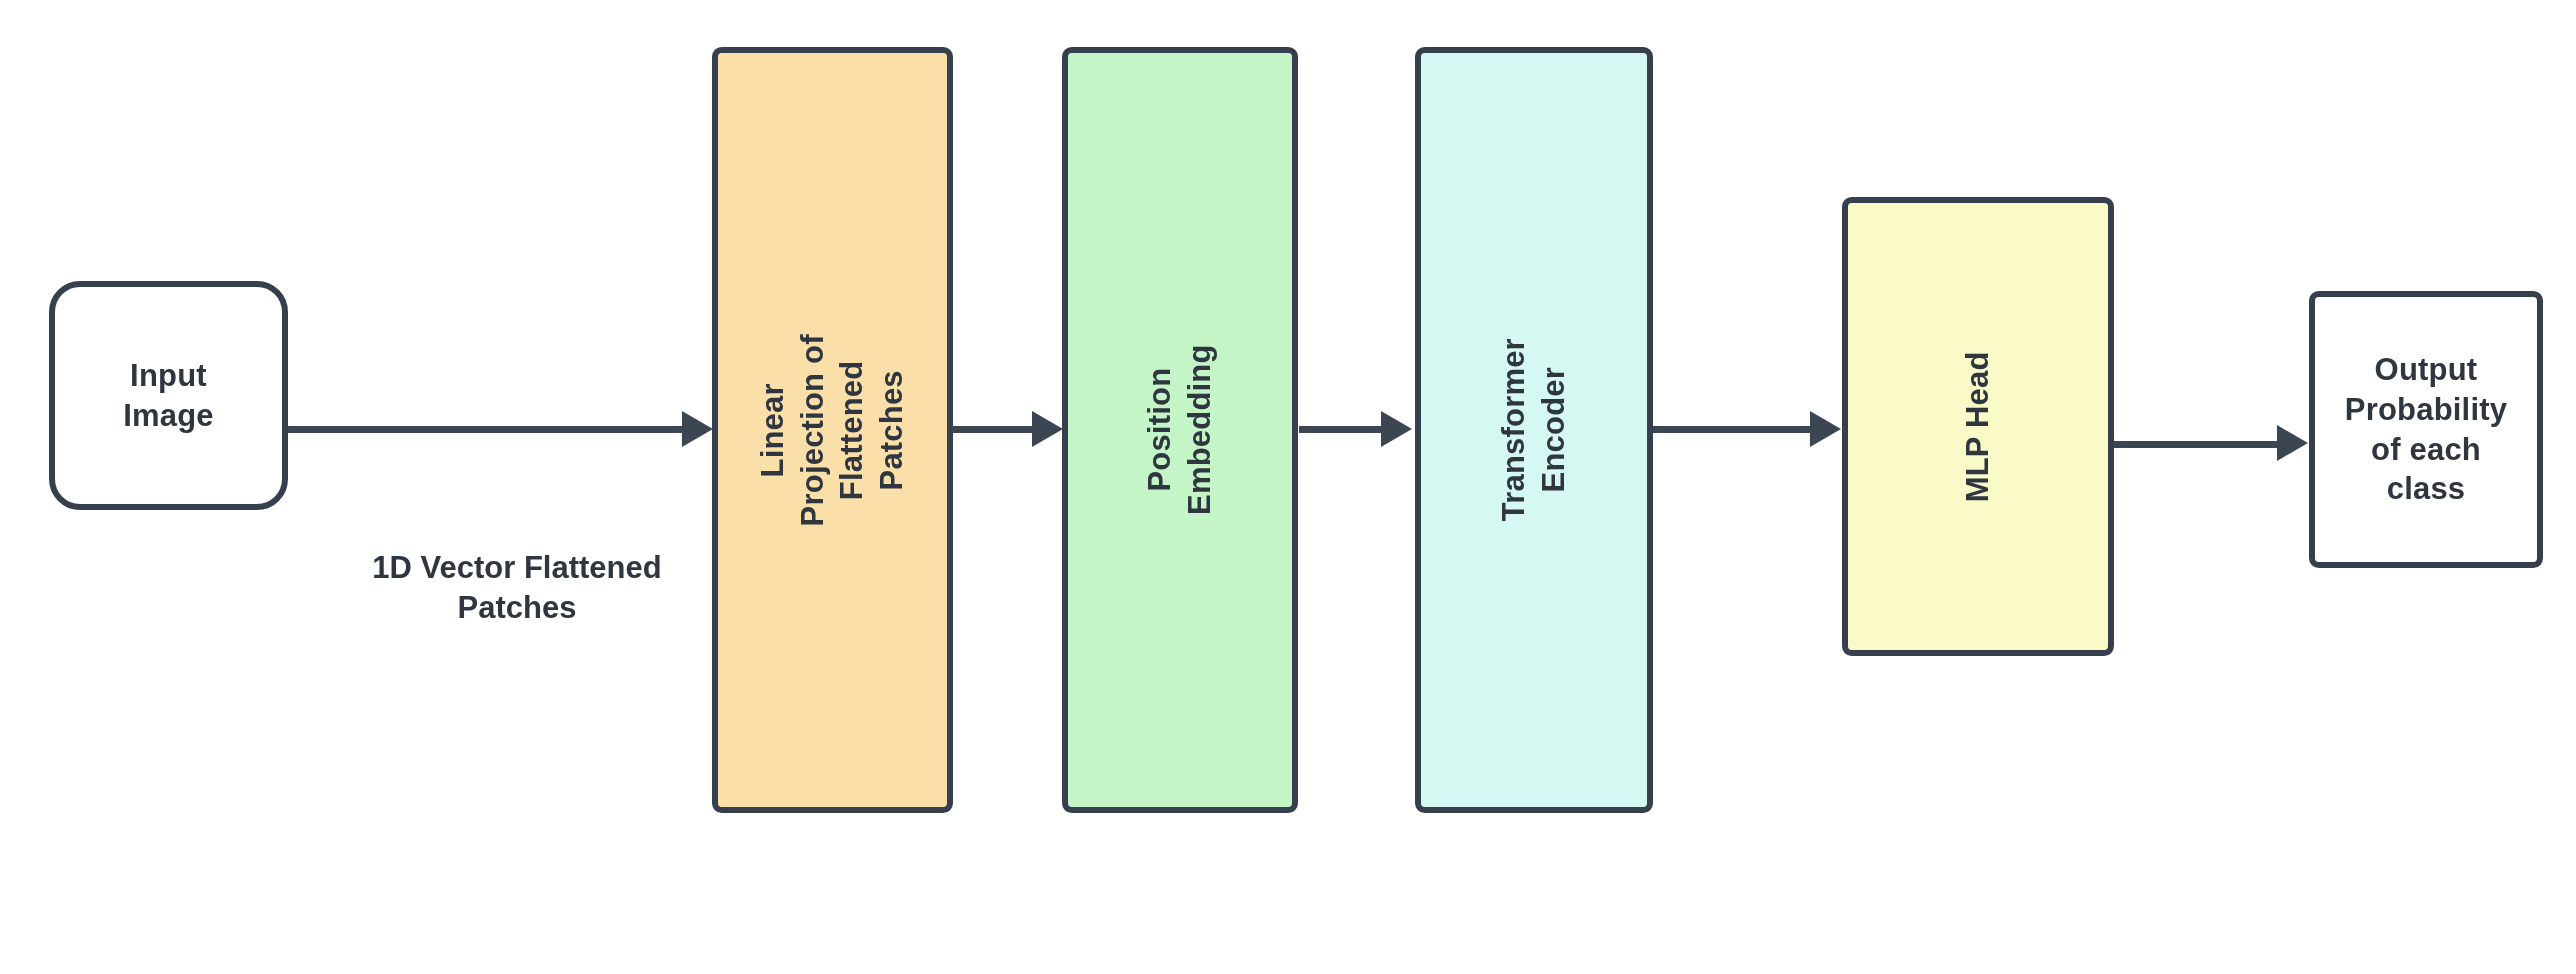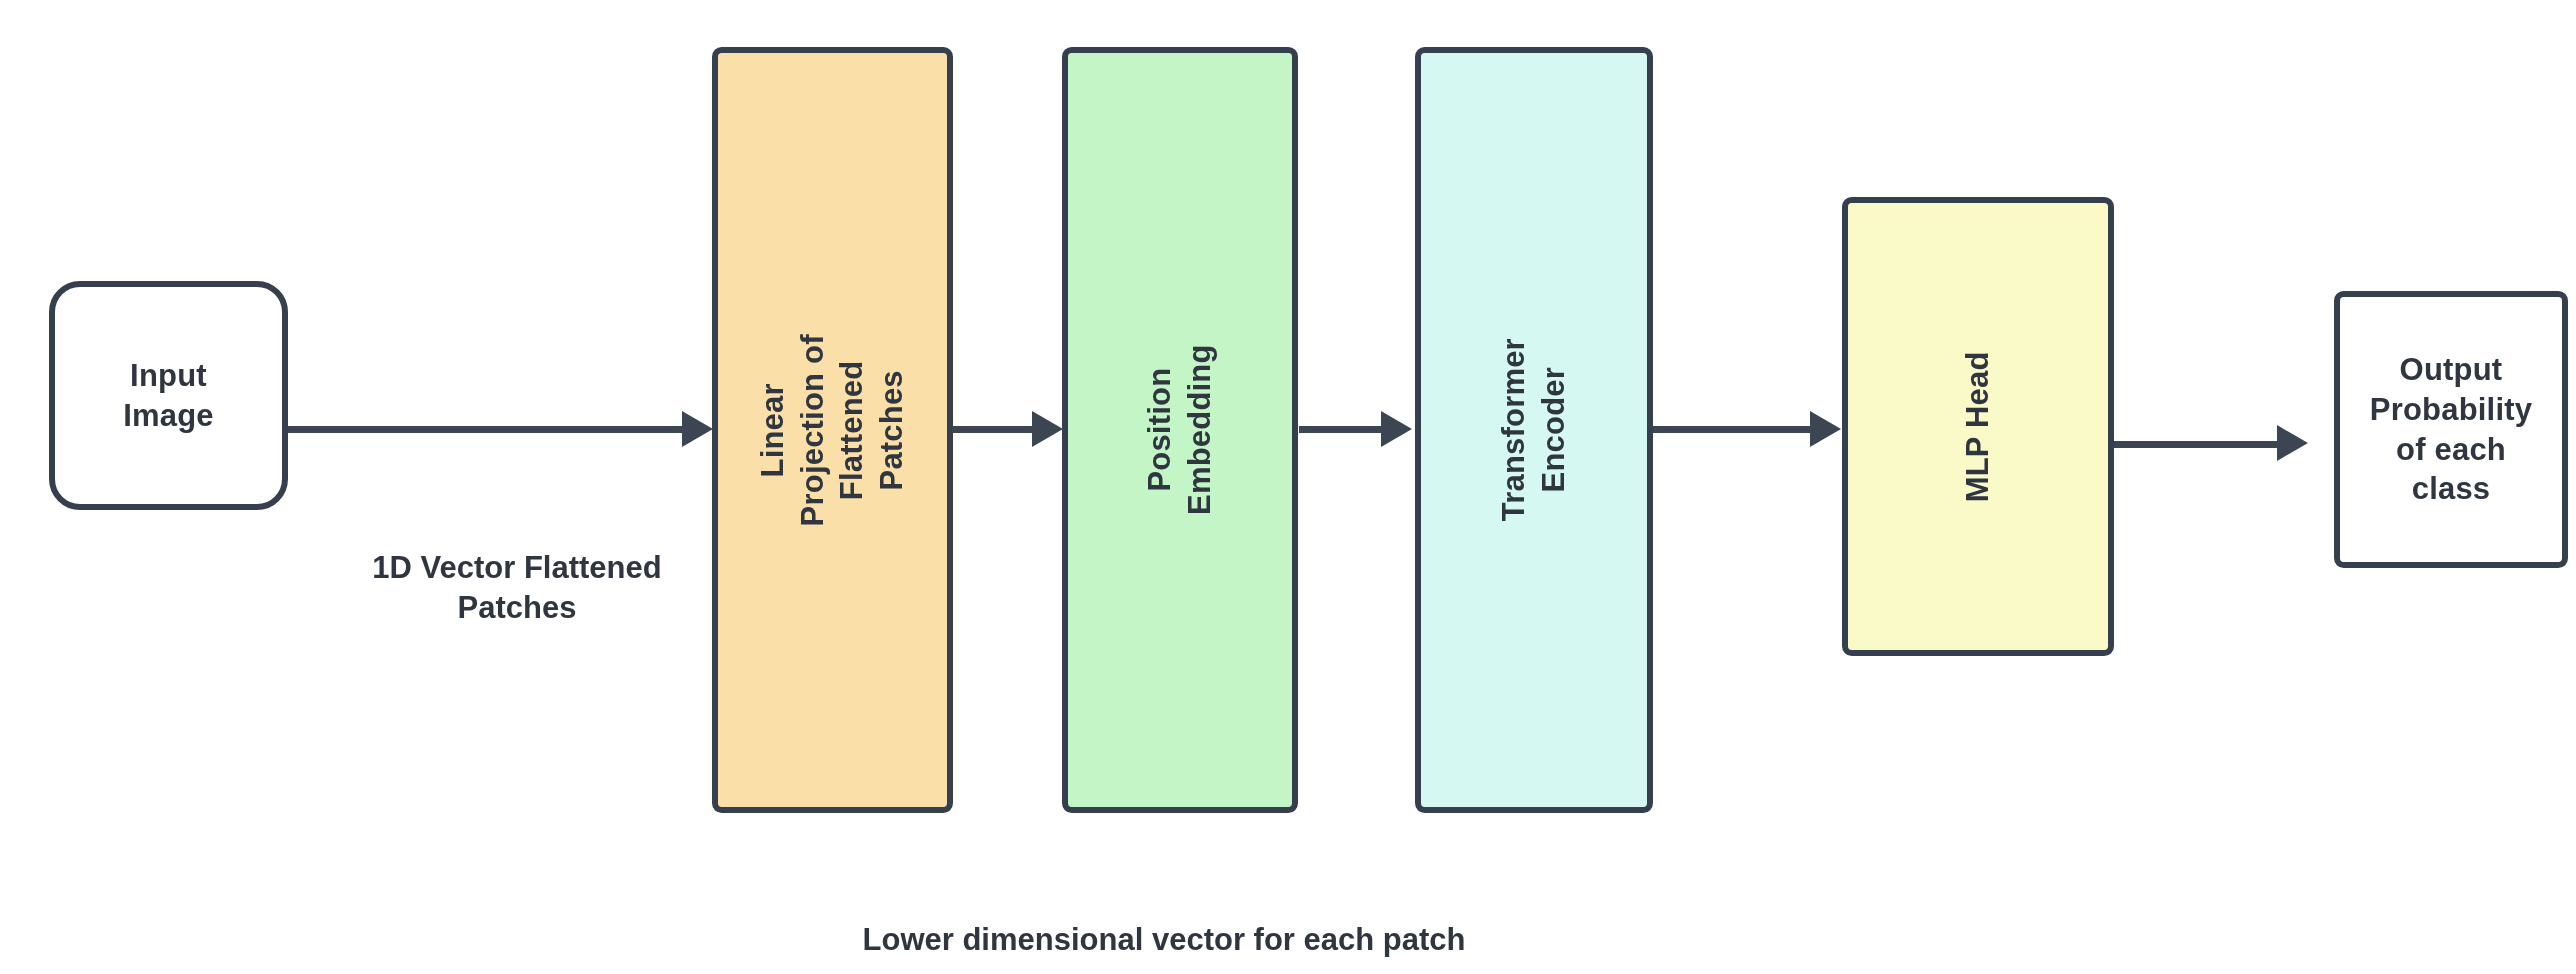--- a/index.html
+++ b/index.html
@@ -48,21 +48,21 @@
     white-space: pre-line;
     font-size: 31px;
   }
 
   
   #node-input        { left: 49px;   top: 281px; width: 239px; height: 229px; background:#ffffff;border-radius:31px; }
   #node-linear       { left: 712px;  top: 47px;  width: 241px; height: 766px; background:#fbdfa8; }
   #node-position     { left: 1062px; top: 47px;  width: 236px; height: 766px; background:#c4f5c6; }
   #node-transformer  { left: 1415px; top: 47px;  width: 238px; height: 766px; background:#d6f8f2; }
   #node-mlp          { left: 1842px; top: 197px; width: 272px; height: 459px; background:#fafac8; }
-  #node-output       { left: 2309px; top: 291px; width: 234px; height: 277px; background:#ffffff;margin-left:25px; }
+  #node-output       { left: 2309px; top: 291px; width: 234px; height: 277px; background:#ffffff; }
 
   
   #node-linear .label      { width: 728px; }
   #node-position .label    { width: 728px; }
   #node-transformer .label { width: 728px; }
   #node-mlp .label         { width: 420px; }
 
   
   .edge {
     position: absolute;
@@ -157,16 +157,15 @@
 
   <div class="edge" id="edge-4"></div>
   <div class="arrowhead" id="arrow-4"></div>
 
   <div class="edge" id="edge-5"></div>
   <div class="arrowhead" id="arrow-5"></div>
 
   <div class="caption" id="caption-flatten">1D Vector Flattened
 Patches</div>
 
-  <div class="caption" id="caption-lower">Lower dimensional vector for each patch</div>
 
 </div>
 
 
 </body></html>

